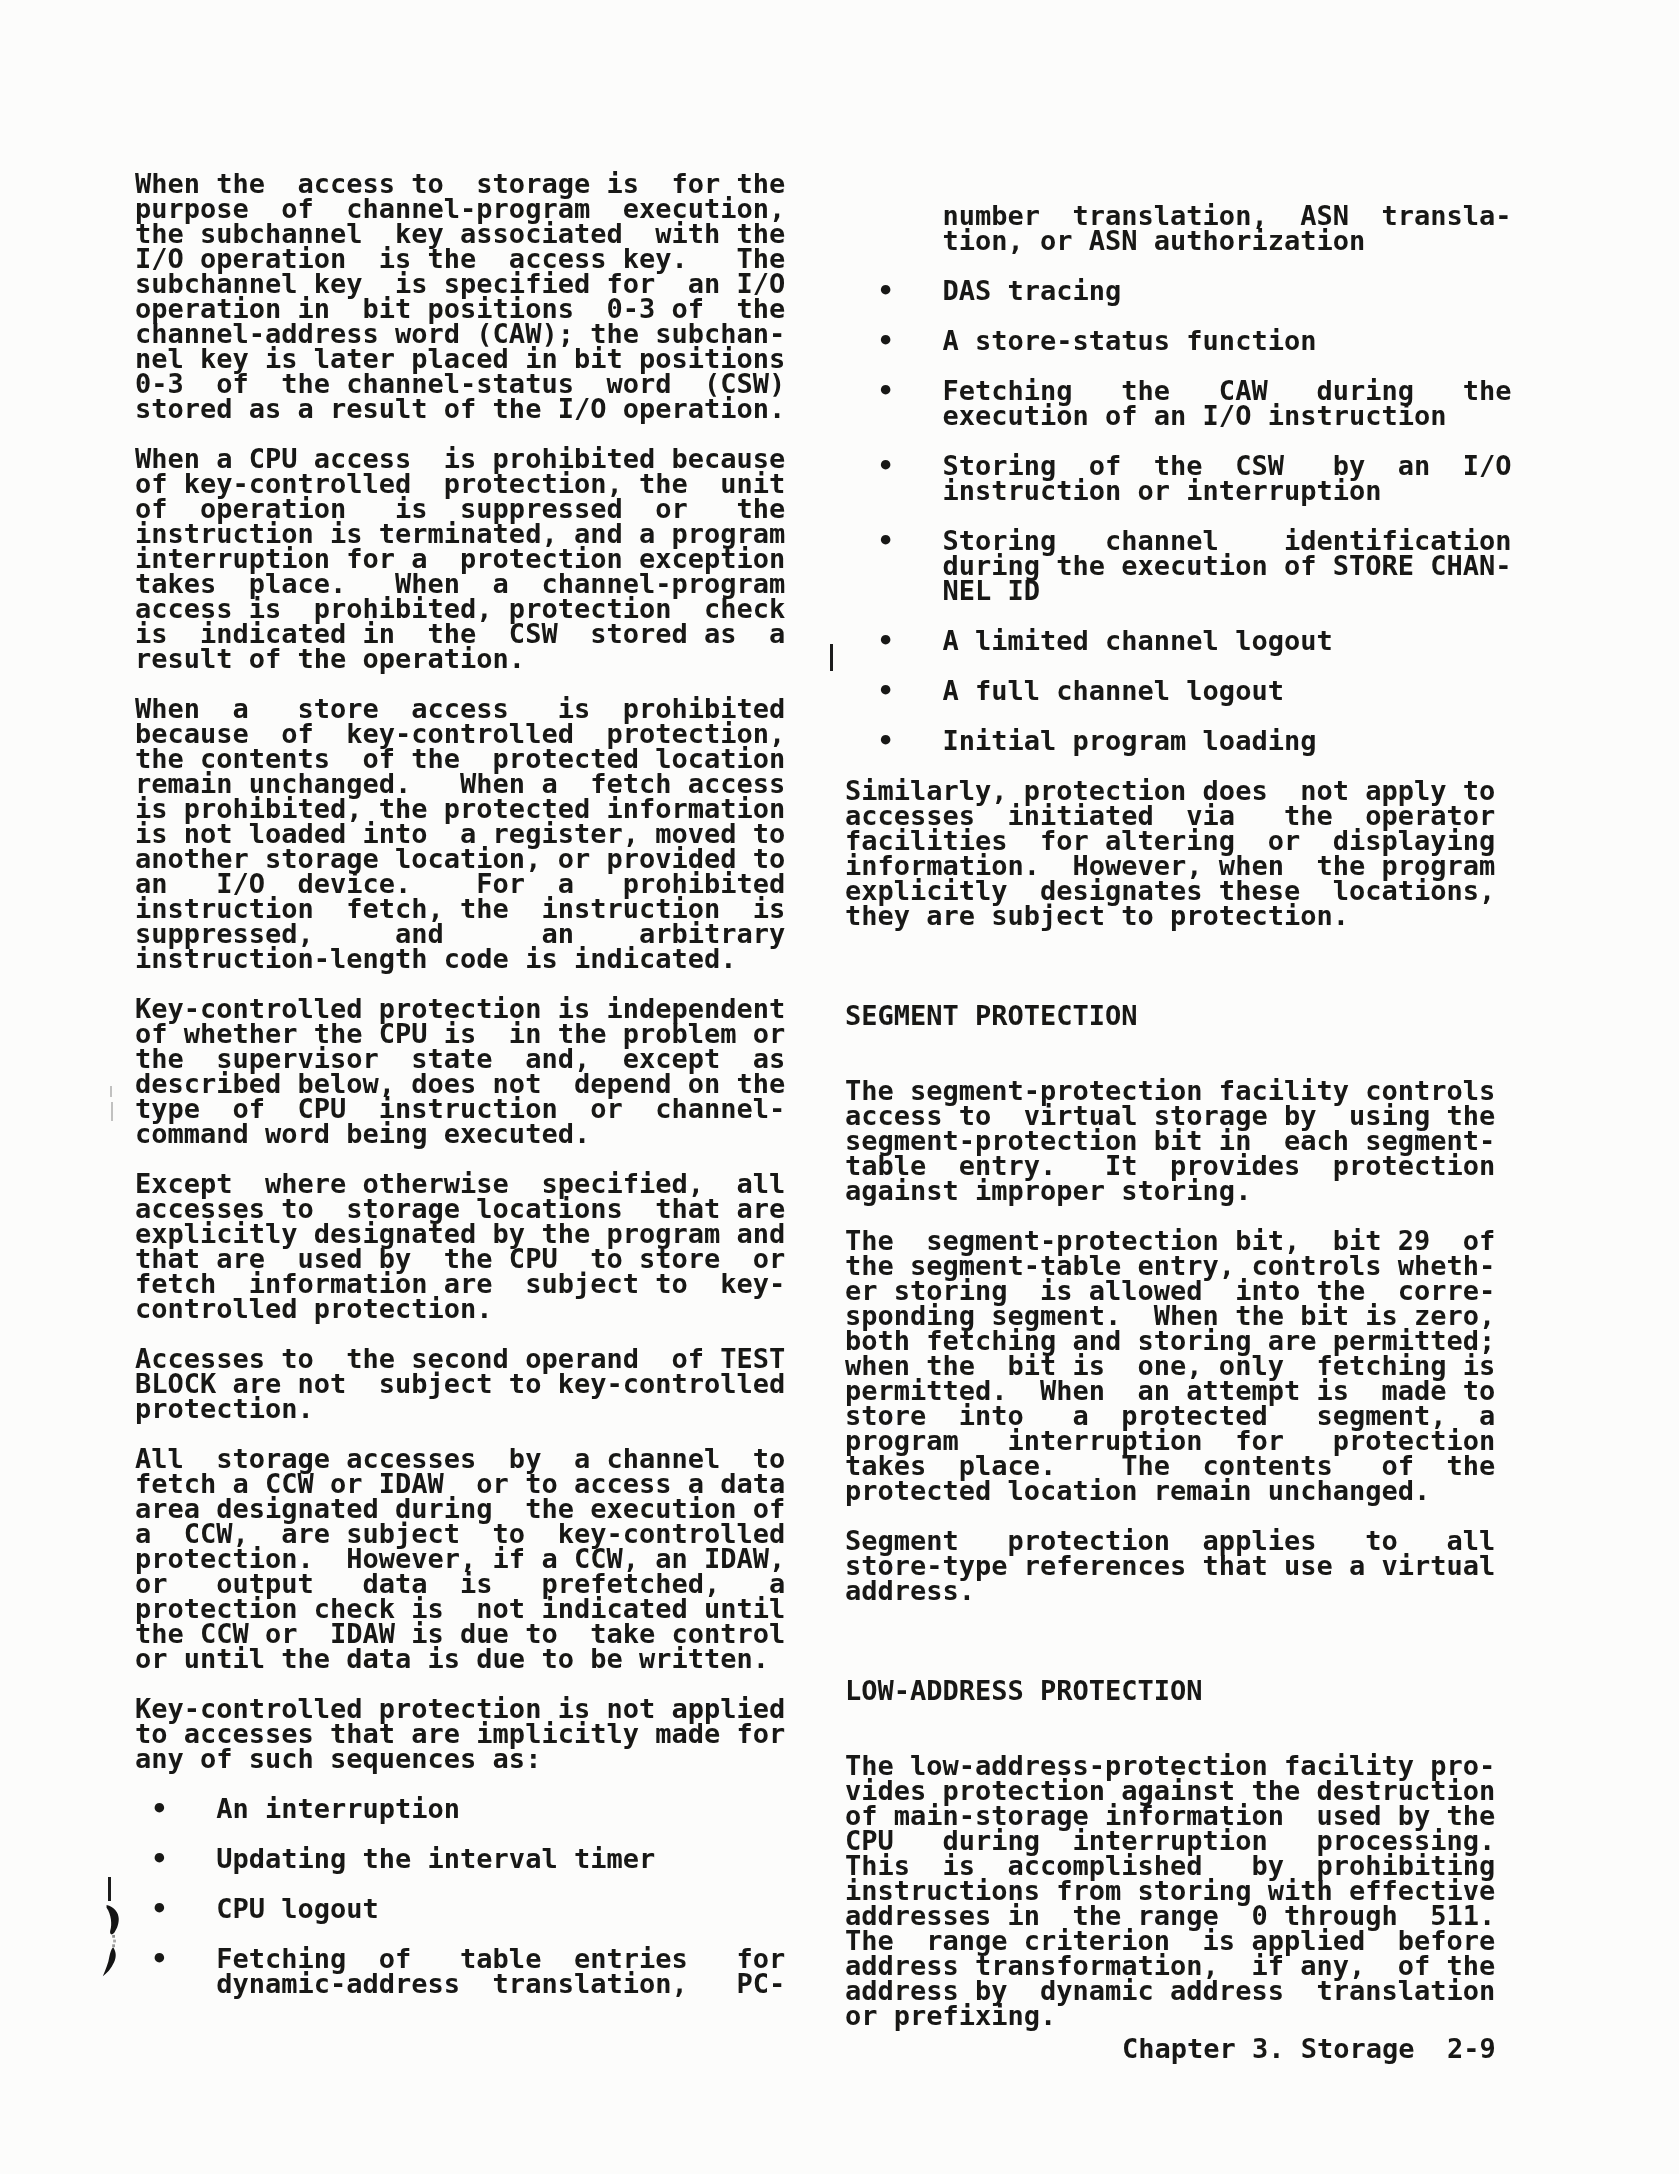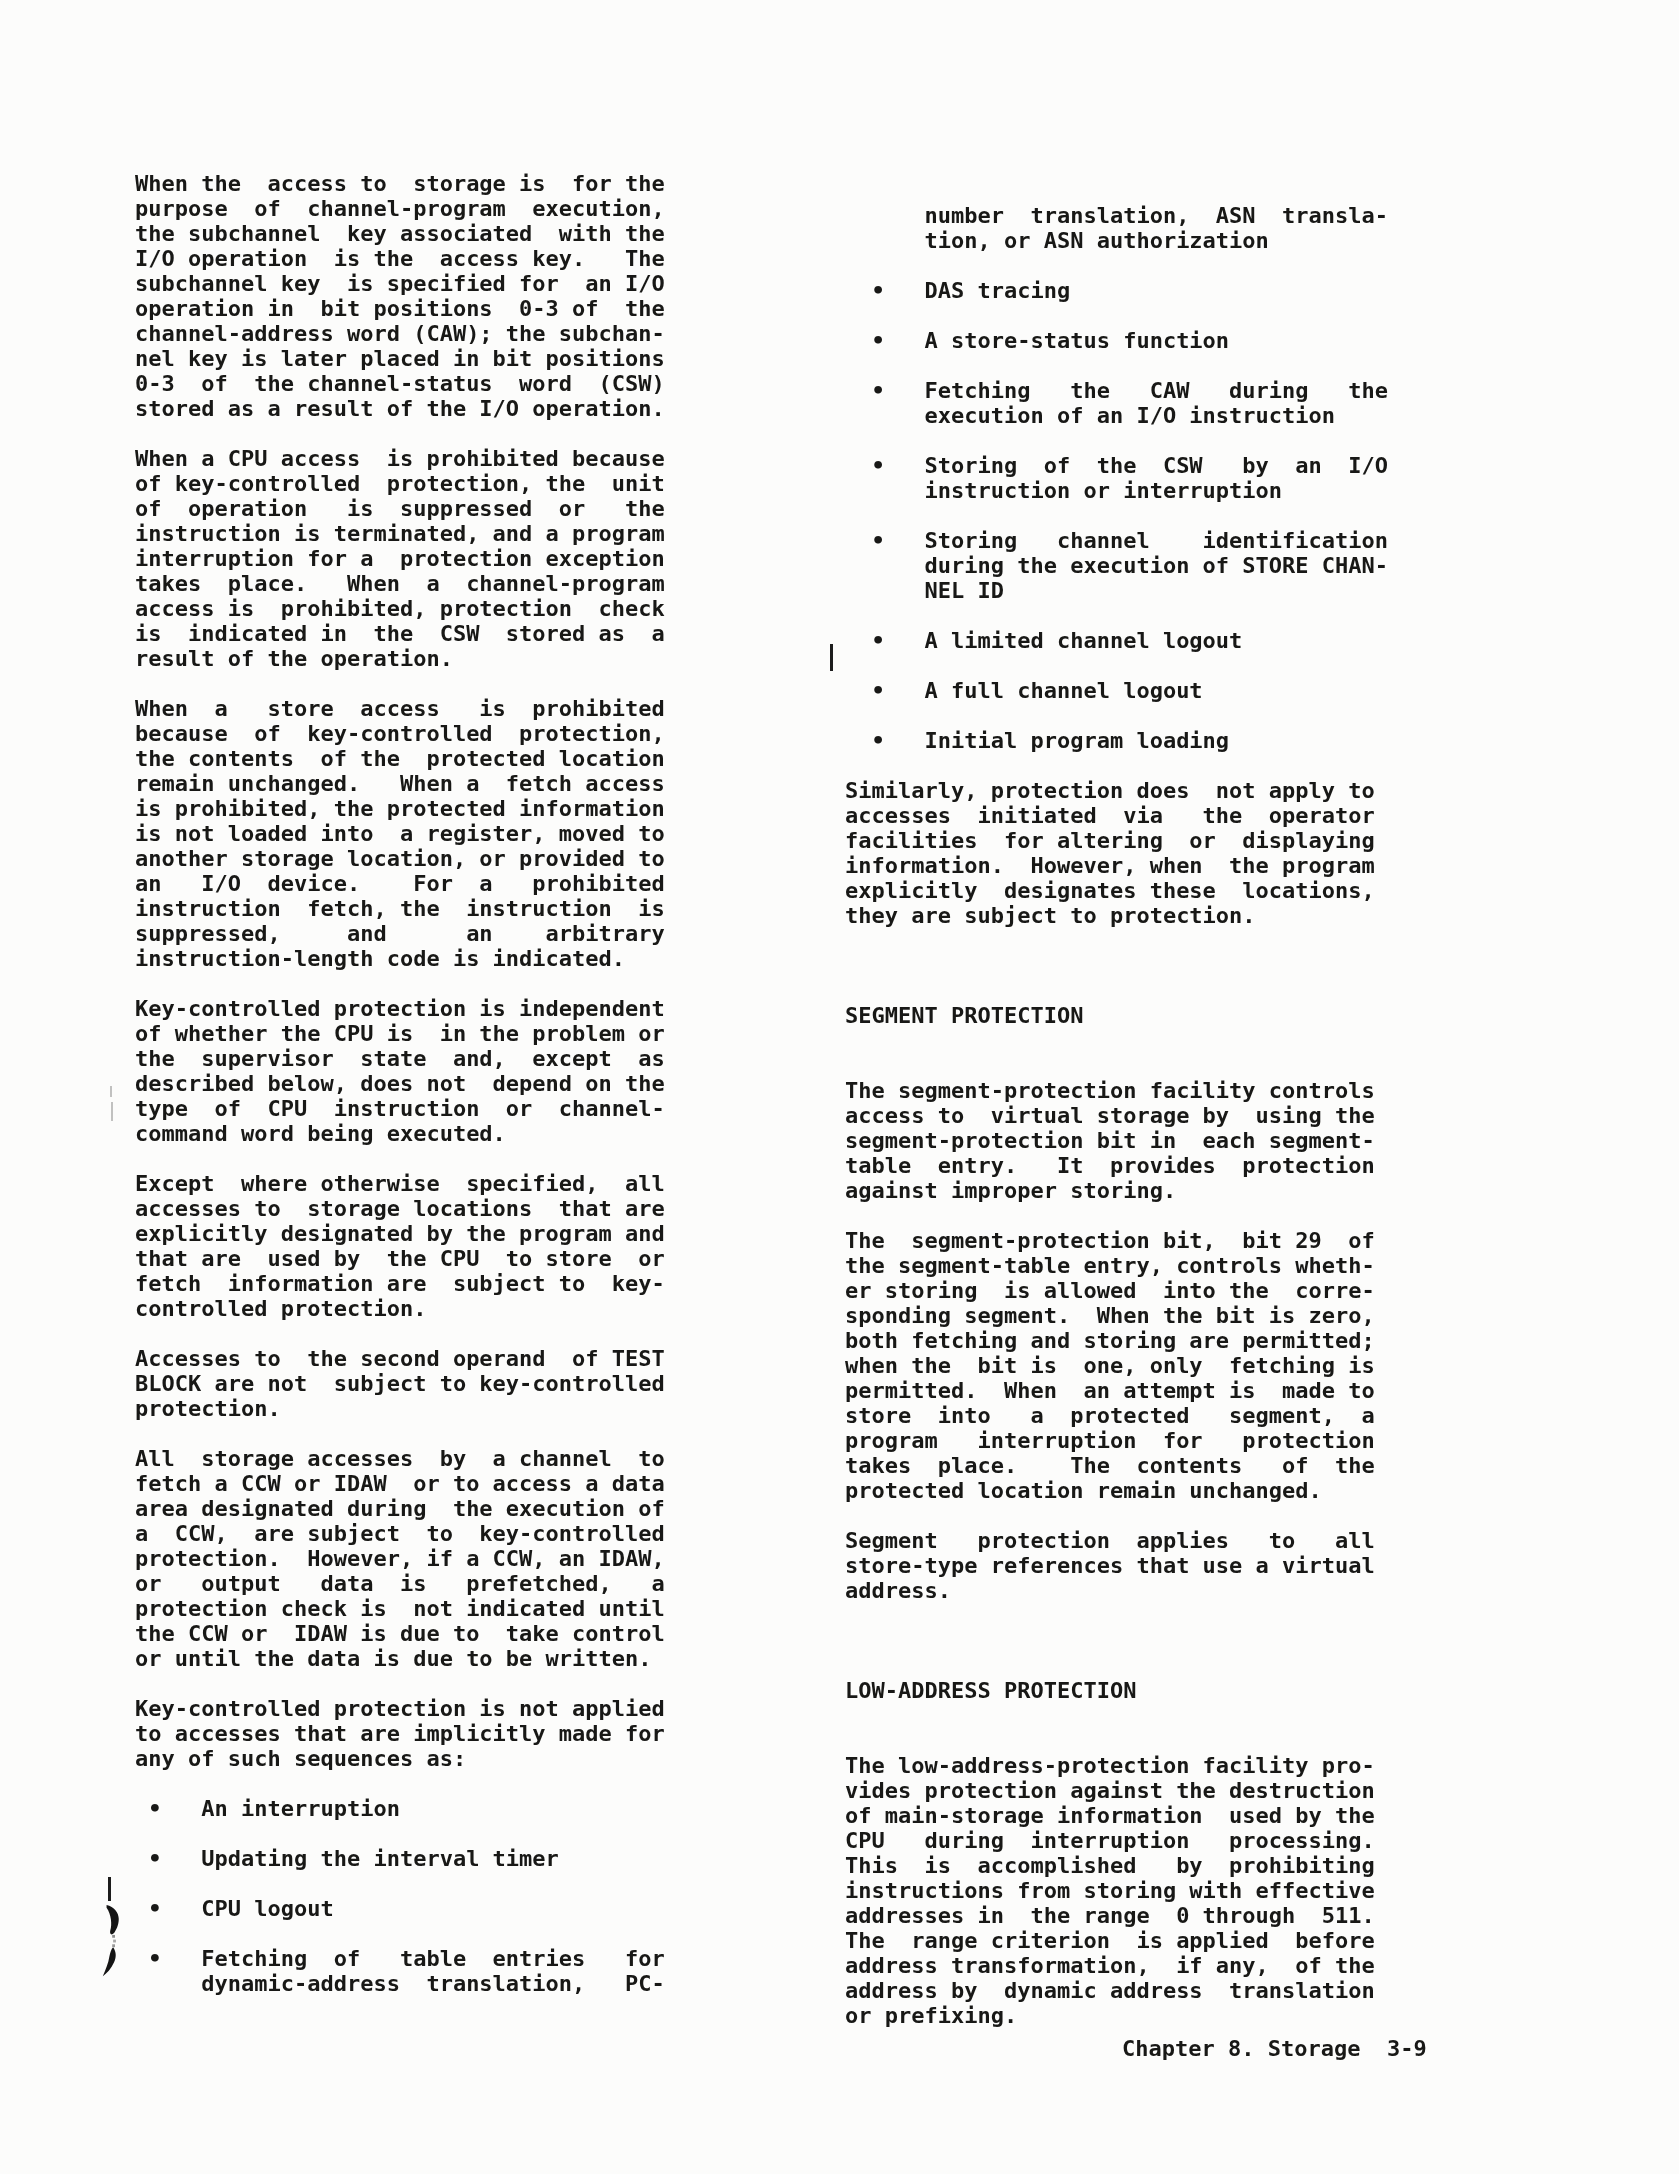--- a/index.html
+++ b/index.html
@@ -8,21 +8,21 @@
     width: 1680px;
     height: 2174px;
     background: #fcfcfb;
     overflow: hidden;
     font-family: "DejaVu Sans Mono", monospace;
   }
   pre.col, .footer {
     margin: 0;
     font-family: "DejaVu Sans Mono", monospace;
     font-weight: bold;
-    font-size: 22px;
+    font-size: 27px;
     line-height: 25px;
     color: #181816;
     white-space: pre;
     position: absolute;
     letter-spacing: 0;
   }
   pre.left  { left: 135px; top: 171px; }
   pre.right { left: 845px; top: 171px; margin-top: 32px; }
   .footer   { left: 1122px; top: 2036px; }
   .mark { position: absolute; background: #1c1c1c; }
@@ -178,21 +178,21 @@
 of main-storage information  used by the
 CPU   during  interruption   processing.
 This  is  accomplished   by  prohibiting
 instructions from storing with effective
 addresses in  the range  0 through  511.
 The  range criterion  is applied  before
 address transformation,  if any,  of the
 address by  dynamic address  translation
 or prefixing.</pre>
 
-  <div class="footer">Chapter 8. Storage  3-9</div>
+  <div class="footer">Chapter 3. Storage  2-9</div>
 
   <div class="mark bar-right"></div>
 
   <div class="mark faint-a"></div>
   <div class="mark faint-b"></div>
 
   <div class="mark bar-left"></div>
 
   <svg class="ink" width="30" height="75" viewBox="0 0 32 80">
     <path d="M7,1 C15,3 20,9 20,16 C20,23 17,28 15,31 C12,34 10,32 11,28 C13,22 12,11 7,4 Z" fill="#141414"></path>

